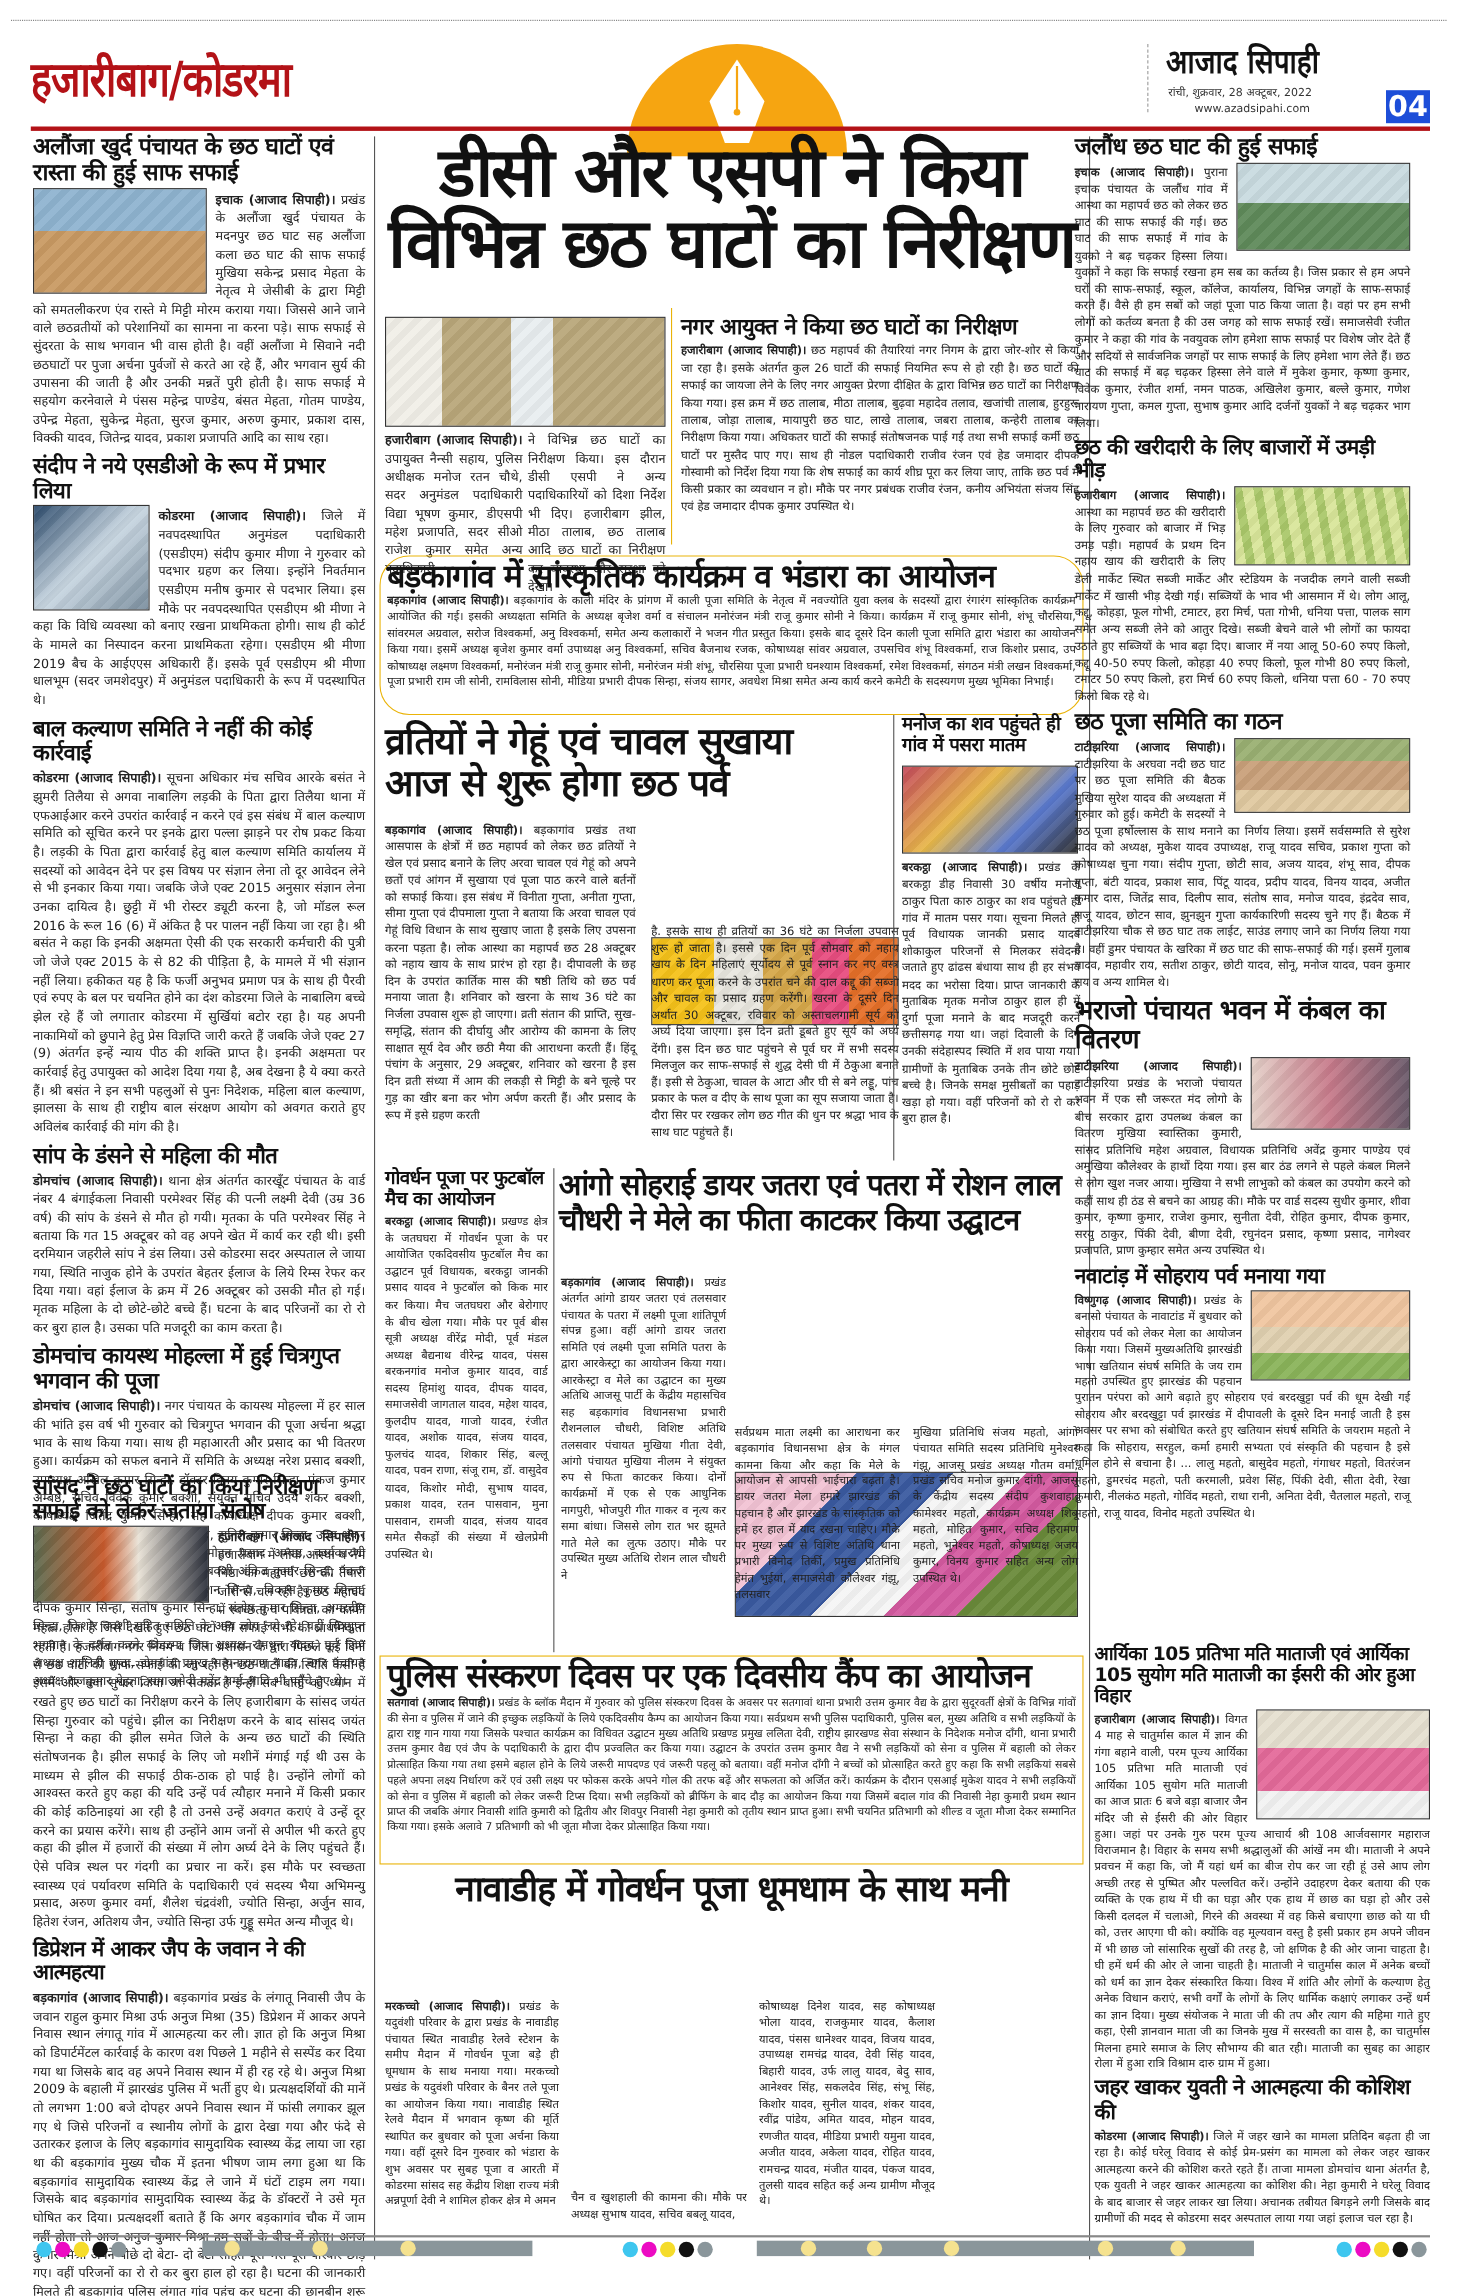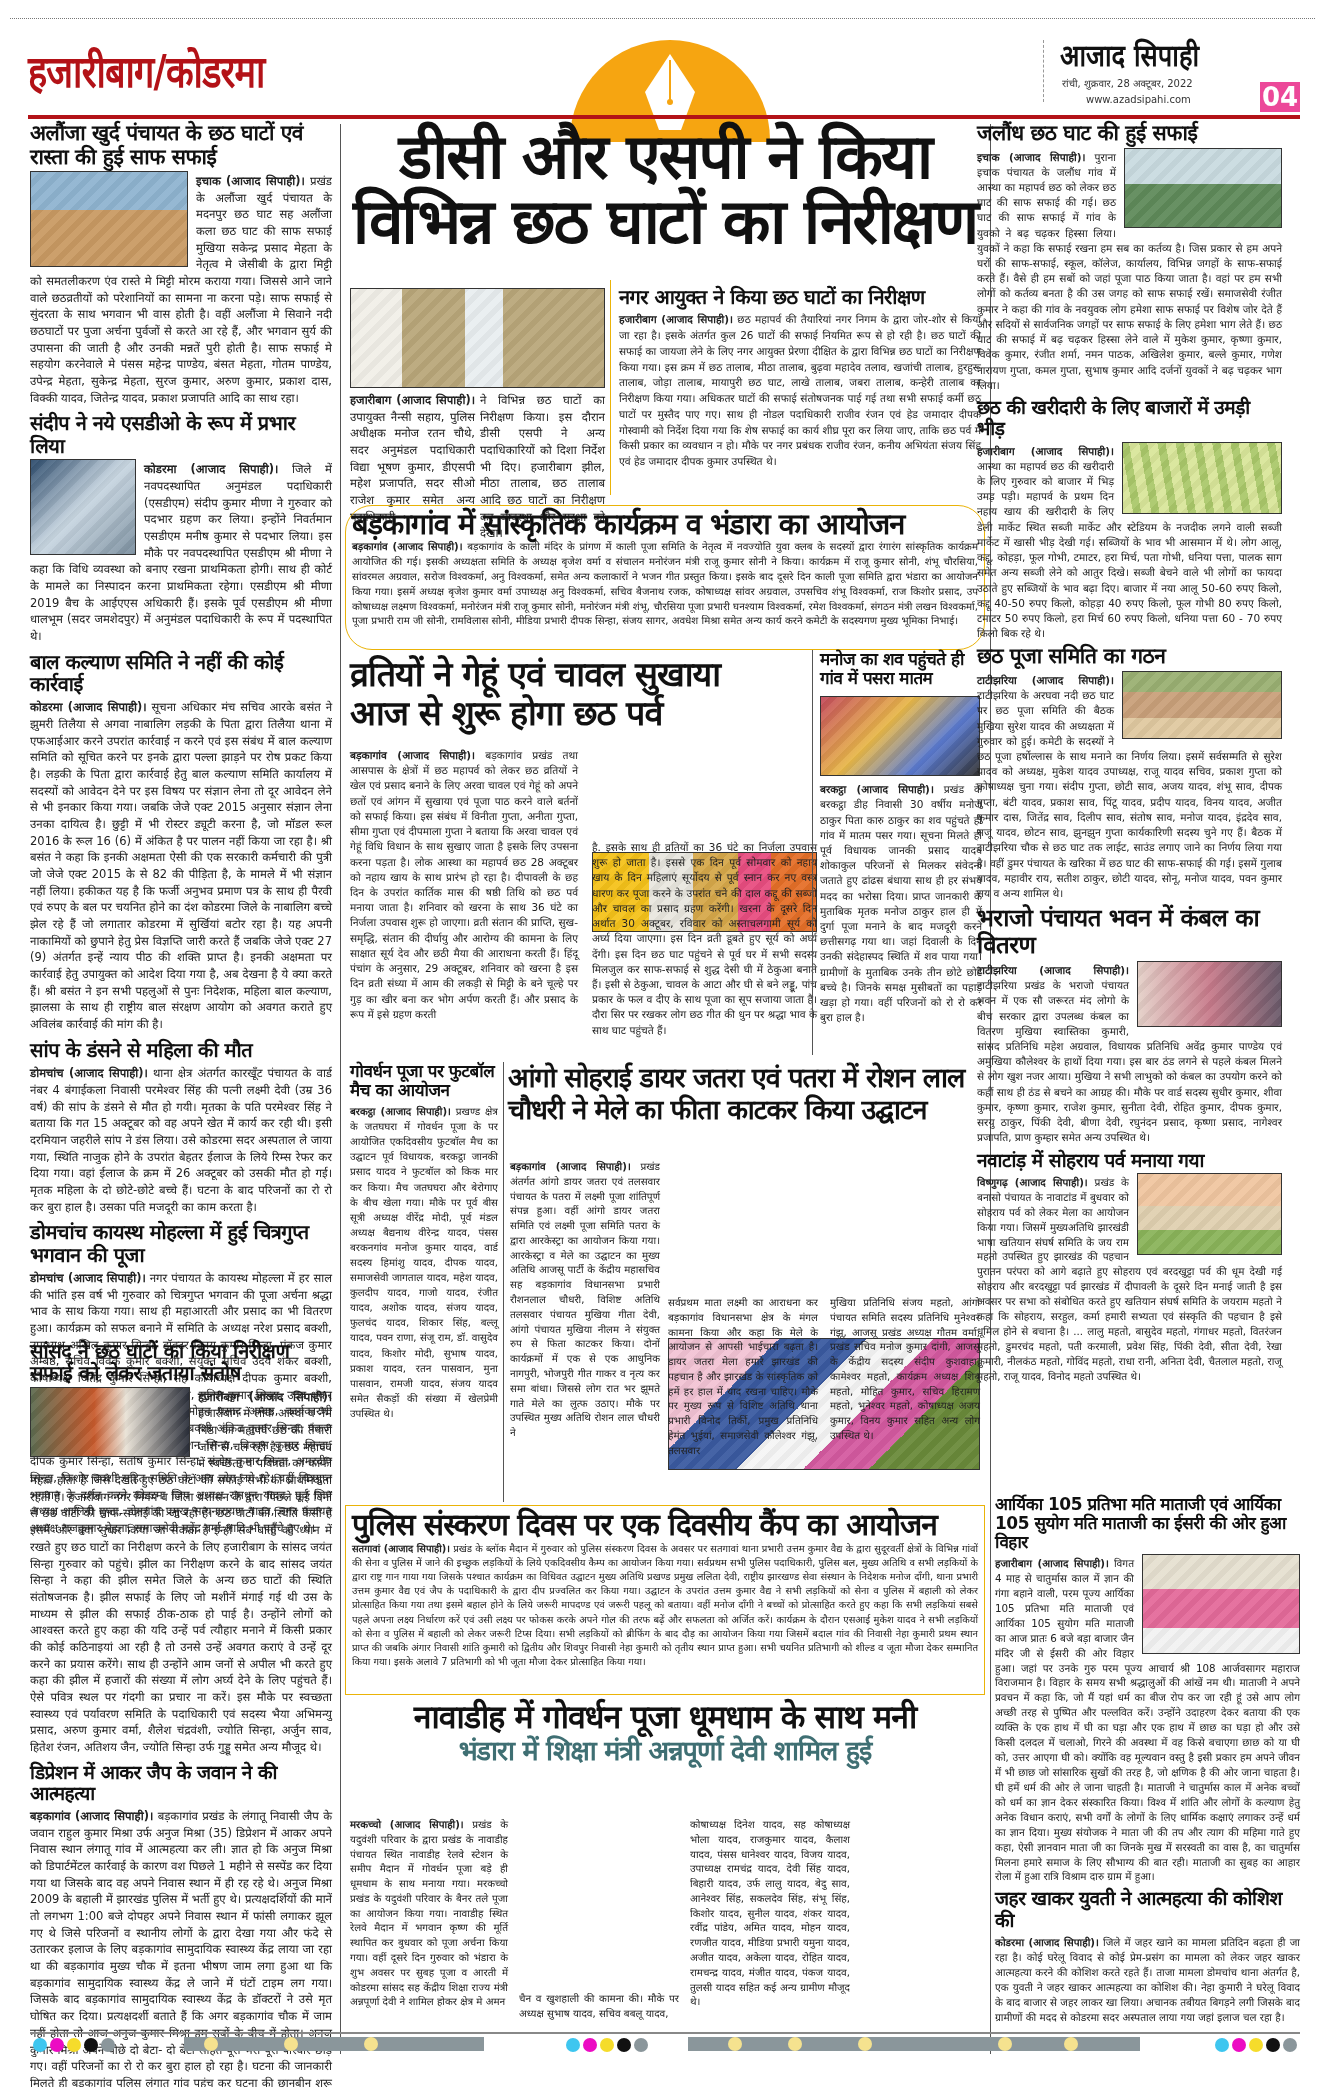--- a/index.html
+++ b/index.html
@@ -7,21 +7,21 @@
   body { position: relative; font-family: "DejaVu Sans", sans-serif; color: #1a1a1a; }
   .abs { position: absolute; }
   .dotline { position: absolute; left: 10px; right: 10px; top: 18px; border-top: 1px dotted #777; }
   .section-title { position: absolute; left: 28px; top: 40px; font-size: 44px; font-weight: bold; color: #b31217; letter-spacing: -1px; font-family: "DejaVu Sans", sans-serif; transform: scaleX(0.82); transform-origin: left; }
   .logo-arch { position: absolute; left: 570px; top: 40px; width: 200px; height: 102px; background: #f6a511; border-radius: 100px 100px 0 0; }
   .logo-nib { position: absolute; left: 637px; top: 52px; width: 66px; height: 80px; }
   .mast-sep { position: absolute; left: 1043px; top: 40px; height: 62px; border-left: 1px dashed #999; }
   .paper-name { position: absolute; left: 1060px; top: 34px; font-size: 30px; font-weight: bold; color: #111; transform: scaleX(0.85); transform-origin: left; }
   .dateline { position: absolute; left: 1062px; top: 76px; font-size: 10px; color: #333; }
   .website { position: absolute; left: 1086px; top: 94px; font-size: 10px; color: #333; }
-  .page-num { position: absolute; left: 1260px; top: 82px; width: 40px; height: 30px; background: #ec4899; color: #fff; font-size: 26px; font-weight: bold; text-align: center; line-height: 30px; }
+  .page-num { position: absolute; left: 1260px; top: 82px; width: 40px; height: 30px; background: #1d4ed8; color: #fff; font-size: 26px; font-weight: bold; text-align: center; line-height: 30px; }
   .red-rule { position: absolute; left: 28px; top: 115px; width: 1272px; height: 4px; background: #b31217; }
   .col-rule { position: absolute; border-left: 1px solid #555; }
   .h { font-weight: bold; color: #111; line-height: 1.12; letter-spacing: -0.5px; }
   .body { font-size: 11.5px; line-height: 1.45; color: #222; text-align: justify; }
   .body b { font-weight: bold; }
   .photo { position: relative; border: 1px solid #333; overflow: hidden; }
   .photo::after { content: ""; position: absolute; inset: 0; background: repeating-linear-gradient(135deg, rgba(255,255,255,0.06) 0 6px, rgba(0,0,0,0.04) 6px 12px); }
   .box { position: absolute; border: 1px solid #eab308; }
   .teal { color: #3f6f73; }
   .footer-bar { position: absolute; height: 14px; background: #8a969b; }
@@ -147,21 +147,20 @@
 
 <div class="box" style="left:345px; top:1505px; width:640px; height:190px;">
   <div style="padding:2px 6px;">
     <h3 class="h" style="font-size:30px; letter-spacing:-1px;">पुलिस संस्करण दिवस पर एक दिवसीय कैंप का आयोजन</h3>
     <p class="body" style="font-size:9.8px; line-height:1.45;"><b>सतगावां (आजाद सिपाही)।</b> <span>प्रखंड के ब्लॉक मैदान में गुरुवार को पुलिस संस्करण दिवस के अवसर पर सतगावां थाना प्रभारी उत्तम कुमार वैद्य के द्वारा सुदूरवर्ती क्षेत्रों के विभिन्न गांवों की सेना व पुलिस में जाने की इच्छुक लड़कियों के लिये एकदिवसीय कैम्प का आयोजन किया गया। सर्वप्रथम सभी पुलिस पदाधिकारी, पुलिस बल, मुख्य अतिथि व सभी लड़कियों के द्वारा राष्ट्र गान गाया गया जिसके पश्चात कार्यक्रम का विधिवत उद्घाटन मुख्य अतिथि प्रखण्ड प्रमुख ललिता देवी, राष्ट्रीय झारखण्ड सेवा संस्थान के निदेशक मनोज दाँगी, थाना प्रभारी उत्तम कुमार वैद्य एवं जैप के पदाधिकारी के द्वारा दीप प्रज्वलित कर किया गया। उद्घाटन के उपरांत उत्तम कुमार वैद्य ने सभी लड़कियों को सेना व पुलिस में बहाली को लेकर प्रोत्साहित किया गया तथा इसमे बहाल होने के लिये जरूरी मापदण्ड एवं जरूरी पहलू को बताया। वहीं मनोज दाँगी ने बच्चों को प्रोत्साहित करते हुए कहा कि सभी लड़कियां सबसे पहले अपना लक्ष्य निर्धारण करें एवं उसी लक्ष्य पर फोकस करके अपने गोल की तरफ बढ़ें और सफलता को अर्जित करें। कार्यक्रम के दौरान एसआई मुकेश यादव ने सभी लड़कियों को सेना व पुलिस में बहाली को लेकर जरूरी टिप्स दिया। सभी लड़कियों को ब्रीफिंग के बाद दौड़ का आयोजन किया गया जिसमें बदाल गांव की निवासी नेहा कुमारी प्रथम स्थान प्राप्त की जबकि अंगार निवासी शांति कुमारी को द्वितीय और शिवपुर निवासी नेहा कुमारी को तृतीय स्थान प्राप्त हुआ। सभी चयनित प्रतिभागी को शील्ड व जूता मौजा देकर सम्मानित किया गया। इसके अलावे 7 प्रतिभागी को भी जूता मौजा देकर प्रोत्साहित किया गया।</span></p>
   </div>
 </div>
 
 <div class="abs" style="left:350px; top:1700px; width:630px; text-align:center;">
   <h2 class="h" style="font-size:32px; letter-spacing:-1px;">नावाडीह में गोवर्धन पूजा धूमधाम के साथ मनी</h2>
-  <h3 class="h teal" style="font-size:27px; letter-spacing:-1px;">भंडारा में शिक्षा मंत्री अन्नपूर्णा देवी शामिल हुई</h3>
 </div>
 <div class="abs body" style="left:350px; top:1818px; width:158px; font-size:10.2px;"><b>मरकच्चो (आजाद सिपाही)।</b> <span>प्रखंड के यदुवंशी परिवार के द्वारा प्रखंड के नावाडीह पंचायत स्थित नावाडीह रेलवे स्टेशन के समीप मैदान में गोवर्धन पूजा बड़े ही धूमधाम के साथ मनाया गया। मरकच्चो प्रखंड के यदुवंशी परिवार के बैनर तले पूजा का आयोजन किया गया। नावाडीह स्थित रेलवे मैदान में भगवान कृष्ण की मूर्ति स्थापित कर बुधवार को पूजा अर्चना किया गया। वहीं दूसरे दिन गुरुवार को भंडारा के शुभ अवसर पर सुबह पूजा व आरती में कोडरमा सांसद सह केंद्रीय शिक्षा राज्य मंत्री अन्नपूर्णा देवी ने शामिल होकर क्षेत्र मे अमन</span></div>
 
 <div class="abs body" style="left:519px; top:1992px; width:160px; font-size:10.2px;">चैन व खुशहाली की कामना की। मौके पर अध्यक्ष सुभाष यादव, सचिव बबलू यादव,</div>
 <div class="abs body" style="left:690px; top:1818px; width:160px; font-size:10.2px;">कोषाध्यक्ष दिनेश यादव, सह कोषाध्यक्ष भोला यादव, राजकुमार यादव, कैलाश यादव, पंसस धानेश्वर यादव, विजय यादव, उपाध्यक्ष रामचंद्र यादव, देवी सिंह यादव, बिहारी यादव, उर्फ लालु यादव, बेदु साव, आनेश्वर सिंह, सकलदेव सिंह, संभू सिंह, किशोर यादव, सुनील यादव, शंकर यादव, रवींद्र पांडेय, अमित यादव, मोहन यादव, रणजीत यादव, मीडिया प्रभारी यमुना यादव, अजीत यादव, अकेला यादव, रोहित यादव, रामचन्द्र यादव, मंजीत यादव, पंकज यादव, तुलसी यादव सहित कई अन्य ग्रामीण मौजूद थे।</div>
 
 <div class="abs" style="left:977px; top:122px; width:305px;">
   <article>
     <h2 class="h" style="font-size:21px;">जलौंध छठ घाट की हुई सफाई</h2>
     <div class="photo float-right" style="width:158px; height:80px; background:linear-gradient(#c9dbe0 0 45%,#5f8a5a 45% 100%);"></div>

